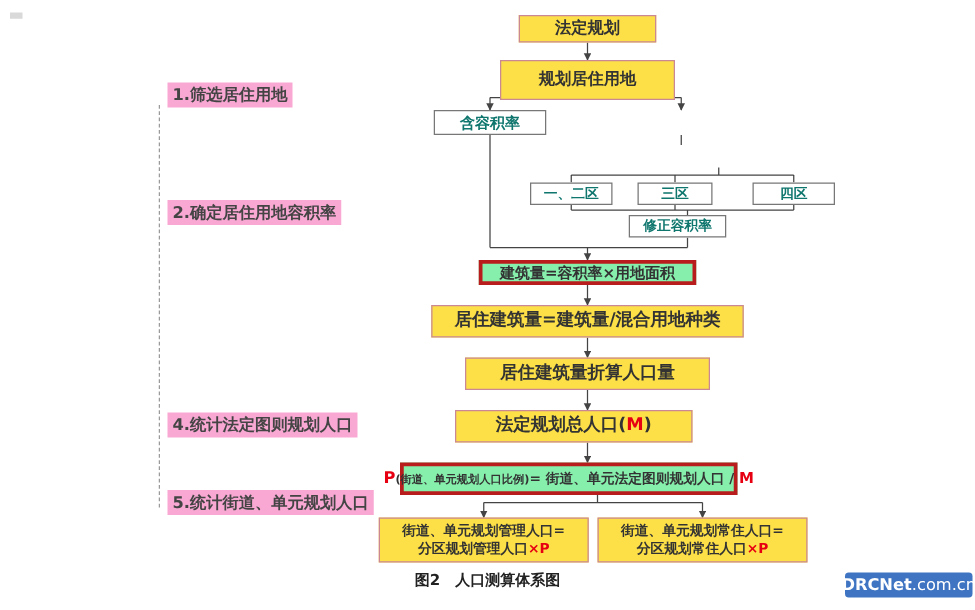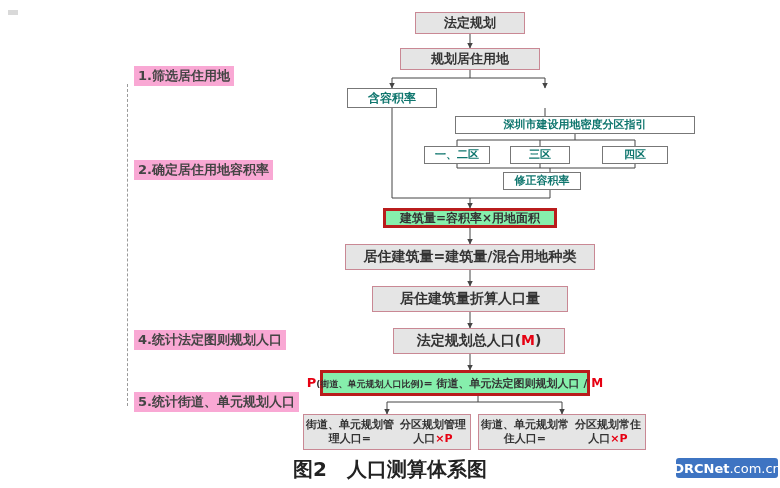--- a/index.html
+++ b/index.html
@@ -7,39 +7,39 @@
     position:relative; width:780px; height:488px; background:#ffffff;
     font-family:"DejaVu Sans","Liberation Sans",sans-serif; overflow:hidden;
   }
   svg.connectors { position:absolute; left:0; top:0; z-index:0; }
   .box {
     position:absolute; box-sizing:border-box; display:flex;
     align-items:center; justify-content:center; text-align:center;
     z-index:2; line-height:1.25;
   }
   .pink  { background:#e5a0ab; border:1px solid #c9previous8894; }
-  .pink  { background:#e5e5e5; border:1px solid #c98894; color:#333; font-weight:bold; }
+  .pink  { background:#fde047; border:1px solid #c98894; color:#333; font-weight:bold; }
   .white { background:#ffffff; border:1px solid #777; color:#0f766e; }
   .gray  { background:#86efac; border:3px solid #b91c1c; color:#333; } .f14 { font-size:14px; } .f13 { font-size:13px; }
   .f12 { font-size:12px; } .f11 { font-size:11px; } .f9 { font-size:9px; }
   .w600 { font-weight:600; } .bold { font-weight:bold; }
   .red { color:#e60012; }
   .dashline {
     position:absolute; left:127px; top:84px; height:322px; width:0;
     border-left:1px dashed #9a9a9a; z-index:1;
   }
   .step-label {
     position:absolute; left:134px; z-index:2; background:#f9a8d4;
     color:#444; font-weight:bold; font-size:13px; padding:1px 4px;
     white-space:nowrap;
   }
-  .two-line { flex-direction:row; }
+  .two-line { flex-direction:column;text-align:right; }
   .caption {
     position:absolute; left:0; right:0; top:456px; text-align:center;
-    font-weight:bold; font-size:20px; color:#222; z-index:2;
+    font-weight:bold; font-size:12px; color:#222; z-index:2;
   }
   .logo {
     position:absolute; left:676px; top:458px; width:102px; height:20px;
     background:#3e74c2; border-radius:3px; color:#fff; z-index:3;
     display:flex; align-items:center; justify-content:center; font-size:13px;
   }
   .logo .brand { font-weight:bold; }
   .artifact {
     position:absolute; left:8px; top:10px; width:10px; height:5px;
     background:#d9d9d9; z-index:1;
@@ -75,42 +75,41 @@
   </svg>
 
   <div class="dashline"></div>
   <div class="step-label" style="top:66px">1.筛选居住用地</div>
   <div class="step-label" style="top:160px">2.确定居住用地容积率</div>
   <div class="step-label" style="top:330px">4.统计法定图则规划人口</div>
   <div class="step-label" style="top:392px">5.统计街道、单元规划人口</div>
 
   <div class="box pink f13" style="left:415px;top:12px;width:110px;height:22px">法定规划</div>
 
-  <div class="box pink f13" style="left:400px;top:48px;width:140px;height:22px">规划居住用地</div>
+  <div class="box pink f13" style="left:400px;top:48px;width:140px;height:32px">规划居住用地</div>
 
   <div class="box white f12 w600" style="left:347px;top:88px;width:90px;height:20px">含容积率</div>
 
 
-  <div class="box white f11 w600" style="left:455px;top:116px;width:240px;height:18px">深圳市建设用地密度分区指引</div>
 
   <div class="box white f11 w600" style="left:424px;top:146px;width:66px;height:18px">一、二区</div>
 
   <div class="box white f11 w600" style="left:510px;top:146px;width:60px;height:18px">三区</div>
 
   <div class="box white f11 w600" style="left:602px;top:146px;width:66px;height:18px">四区</div>
 
   <div class="box white f11 w600" style="left:503px;top:172px;width:78px;height:18px">修正容积率</div>
 
   <div class="box gray f12 bold" style="left:383px;top:208px;width:174px;height:20px">建筑量=容积率×用地面积</div>
 
   <div class="box pink f14" style="left:345px;top:244px;width:250px;height:26px">居住建筑量=建筑量/混合用地种类</div>
 
   <div class="box pink f14" style="left:372px;top:286px;width:196px;height:26px">居住建筑量折算人口量</div>
 
-  <div class="box pink f14" style="left:393px;top:328px;width:172px;height:26px">
+  <div class="box pink f14" style="left:364px;top:328px;width:190px;height:26px">
     <span class="nowrap"><span>法定规划总人口(</span><span class="red">M</span><span>)</span></span>
   </div>
 
   <div class="box gray f11 w600" style="left:320px;top:370px;width:270px;height:26px">
     <span class="nowrap"><span class="red bold f13">P</span><span class="f9">(街道、单元规划人口比例)</span><span>= 街道、单元法定图则规划人口 / </span><span class="red bold f12">M</span></span>
   </div>
 
   <div class="box pink f11 two-line" style="left:303px;top:414px;width:168px;height:36px">
     <div>街道、单元规划管理人口=</div>
     <div><span>分区规划管理人口</span><span class="red">×P</span></div>

